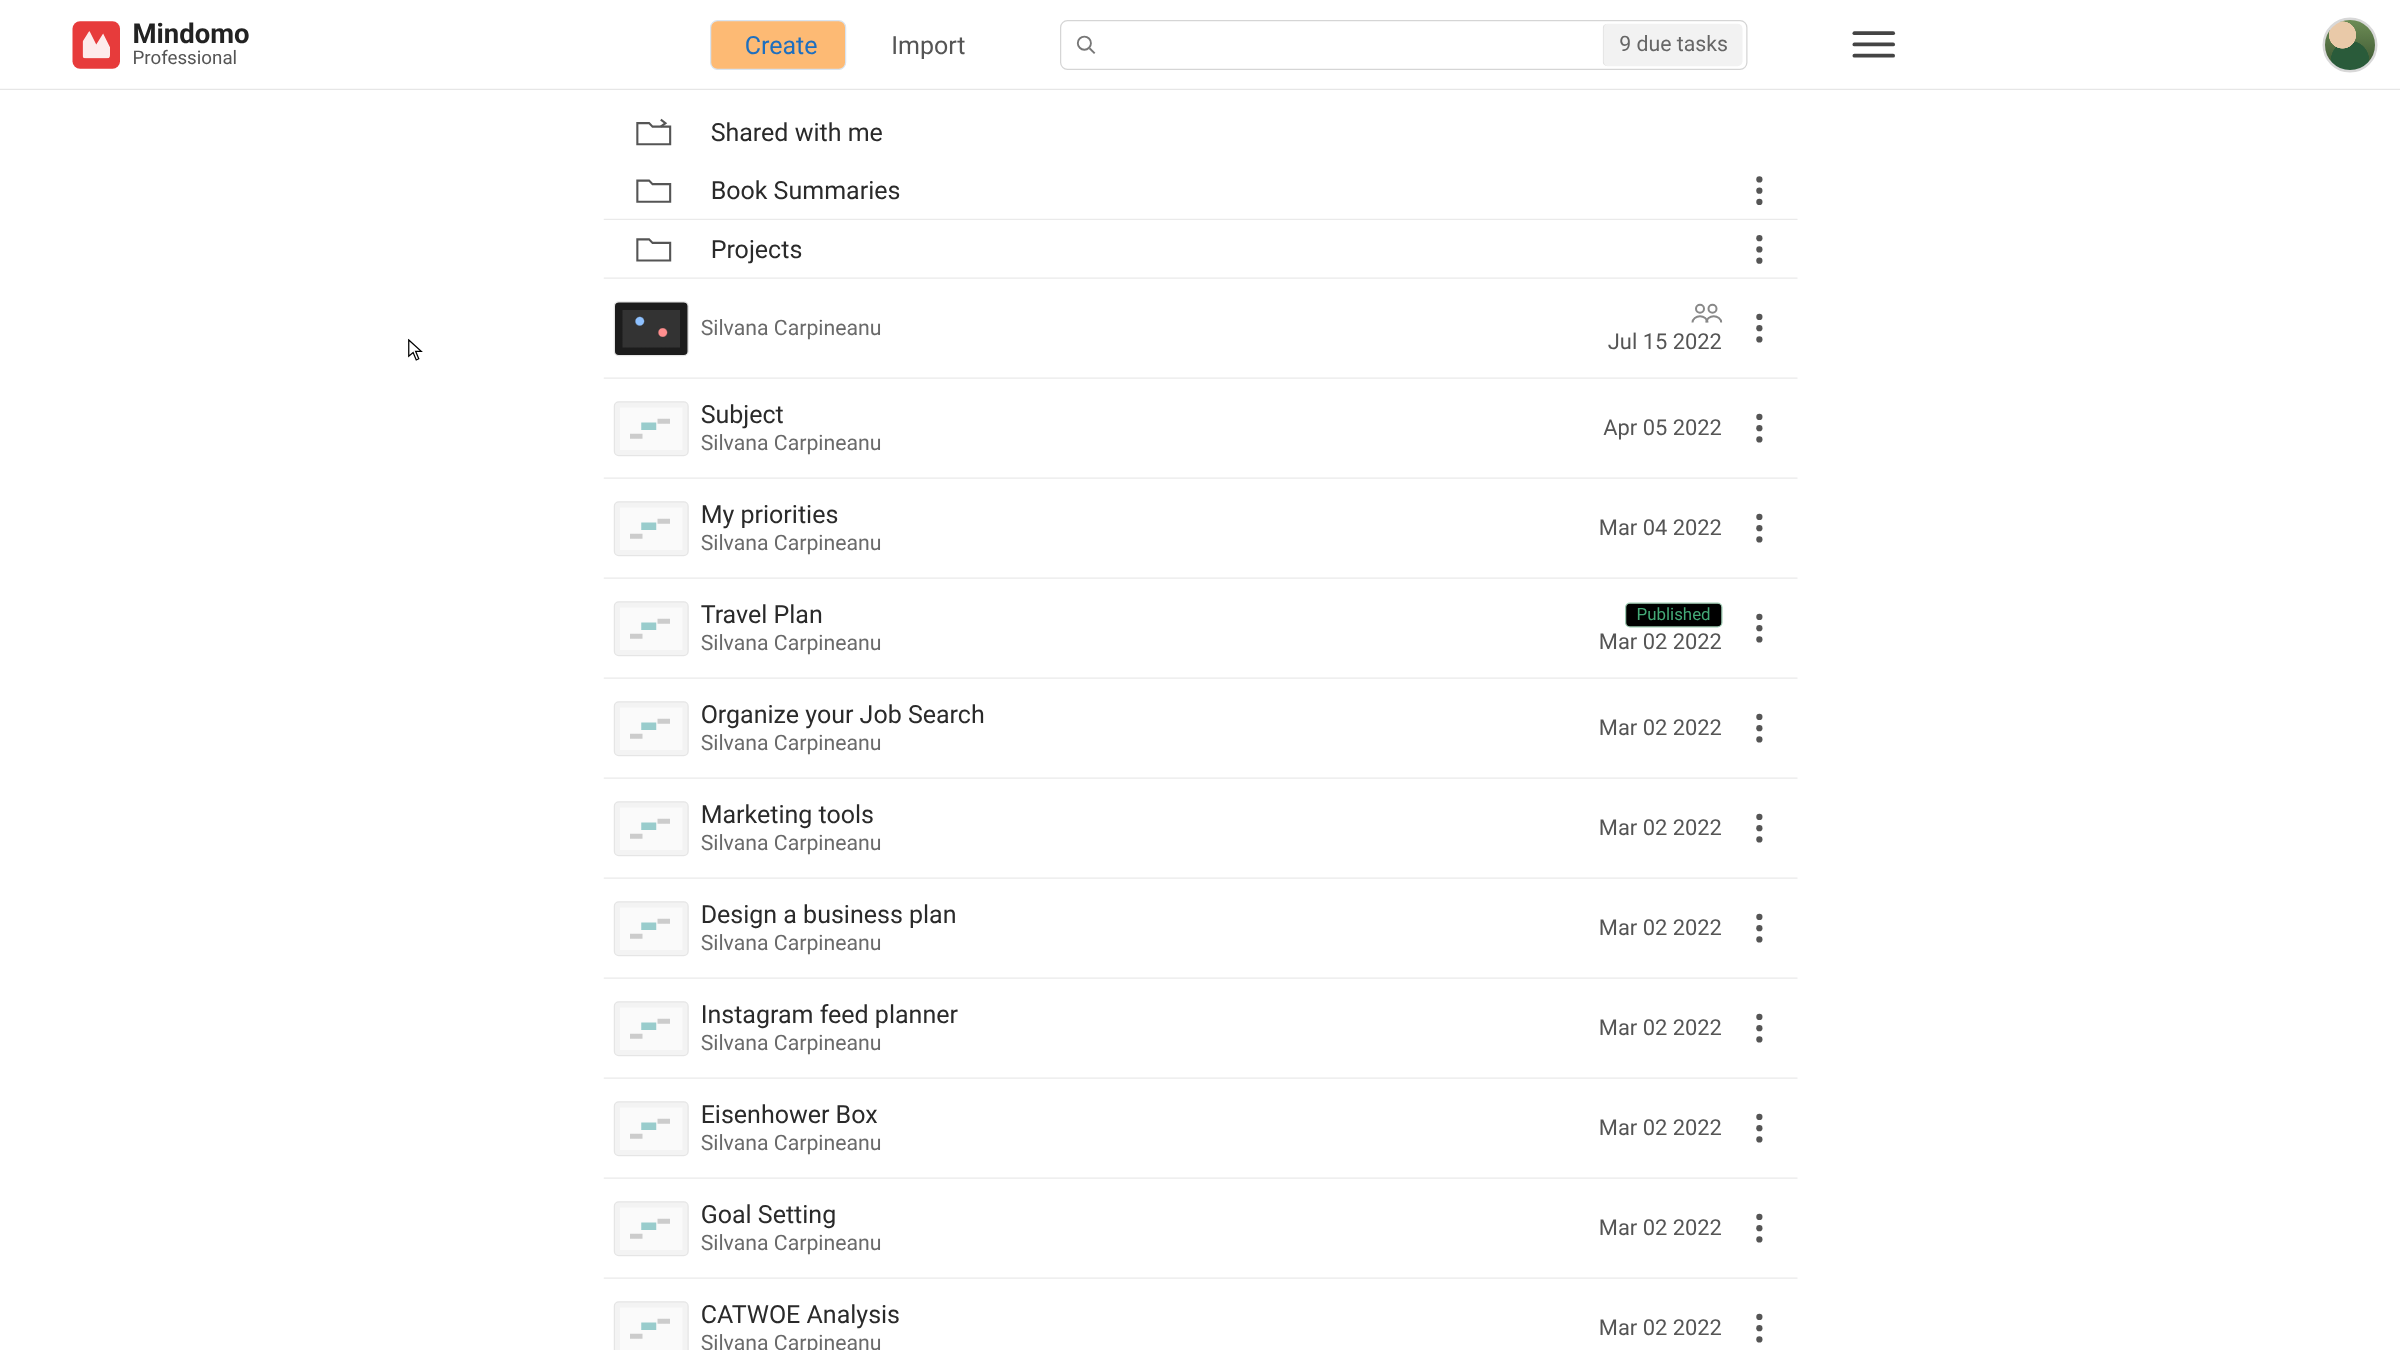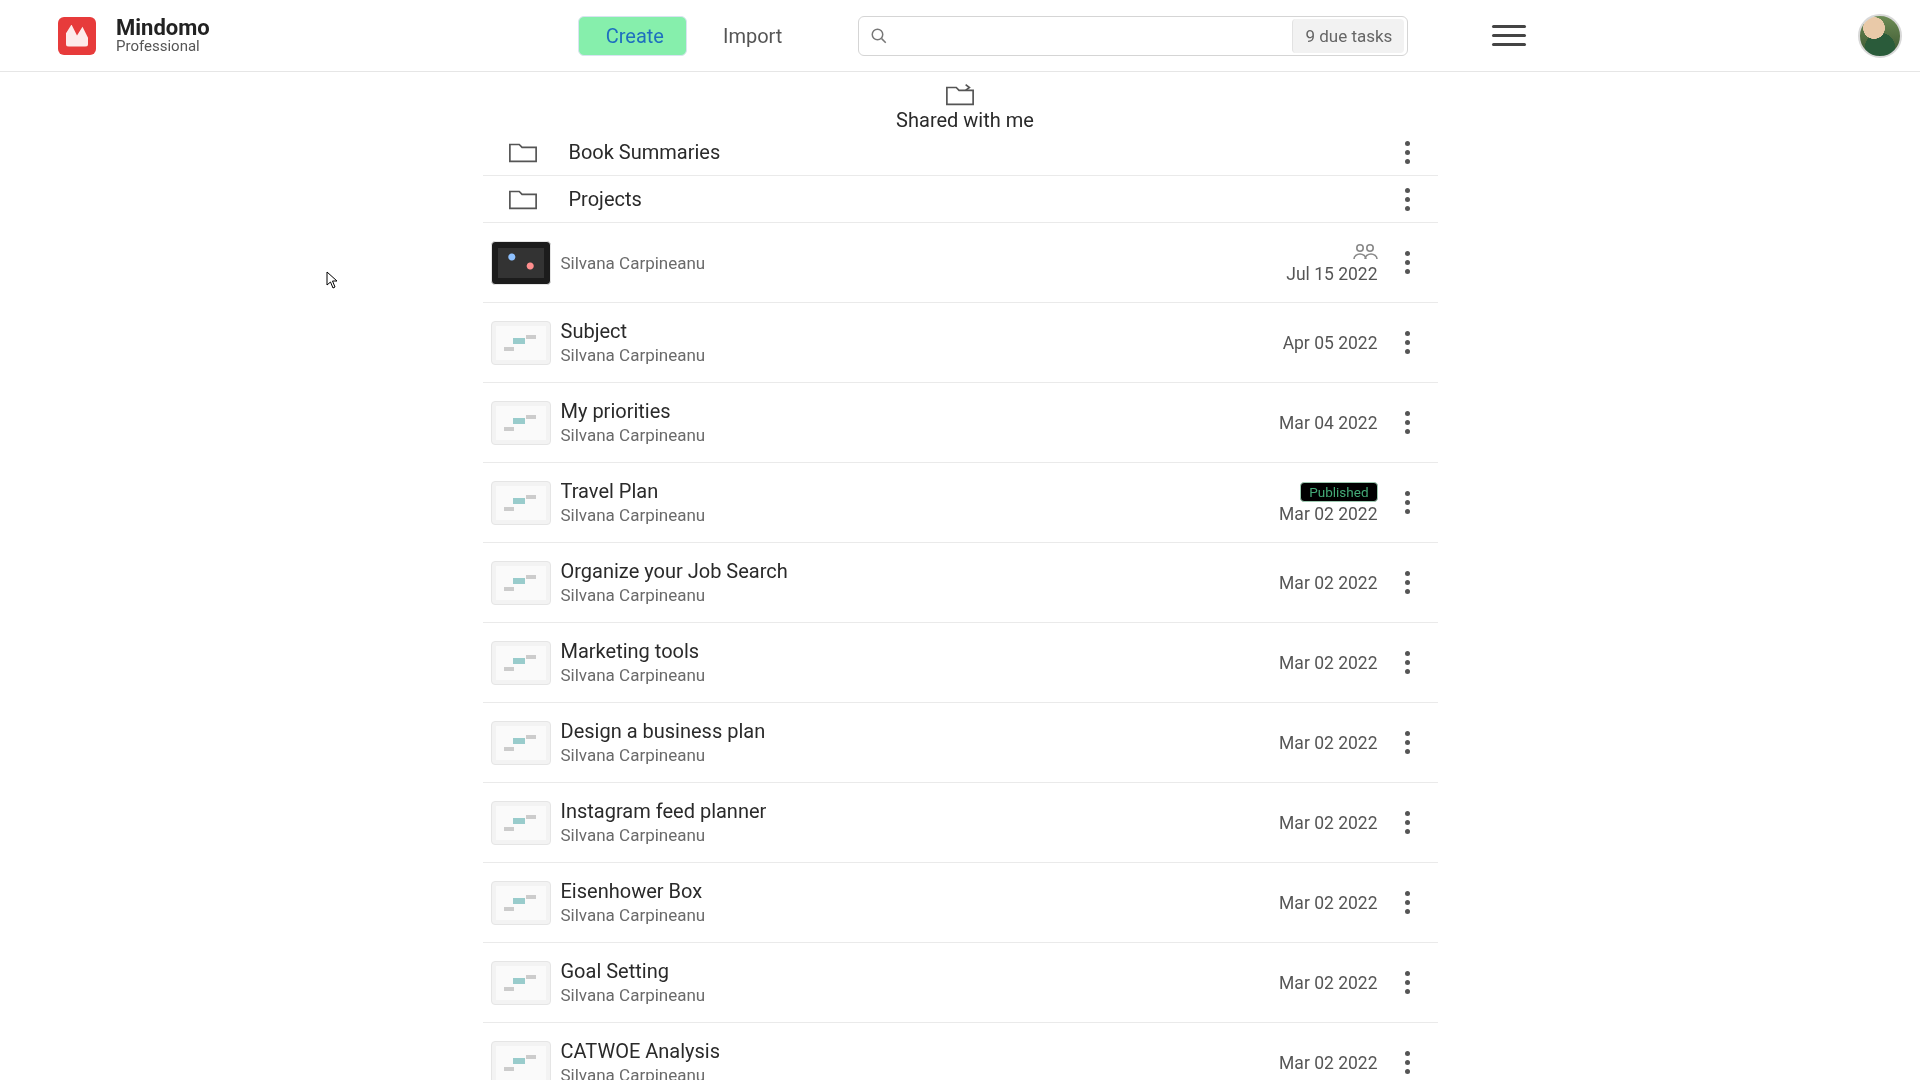--- a/index.html
+++ b/index.html
@@ -15,21 +15,21 @@
   
   .header {
     display: flex;
     align-items: center;
     height: 72px;
     border-bottom: 1px solid #e6e6e6;
     padding: 0 18px;
     gap: 14px;
     font-size: 20px;
   }
-  .logo-wrap { display: flex; gap: 20px; padding-left: 40px; }
+  .logo-wrap { display: flex; gap: 10px; padding-left: 40px; }
   .logo-mark {
     width: 38px; height: 38px; border-radius: 6px;
     background: #e73b3b;
     position: relative;
   }
   .logo-mark::before{
     content:""; position:absolute; inset:8px; background:#fff; border-radius:3px;
     clip-path: polygon(0 40%, 25% 0, 50% 50%, 75% 10%, 100% 60%, 100% 100%, 0 100%);
     opacity:0.9;
   }
@@ -37,21 +37,21 @@
   .logo-name { font-weight:700; font-size:22px; color:#222; }
   .logo-tier { font-size:15px; color:#555; }
 
   .spacer-left { width: 340px; flex: 0 0 auto; }
 
   .btn {
     display:inline-flex; align-items:center; justify-content:center;
     height:40px; padding:0 22px; border-radius:6px; font-size:20px;
     cursor:pointer; user-select:none;
   }
-  .btn-create { background:#86efac; border:1px solid #d9e4f0; color:#1e6fbf;padding-left:27px; }
+  .btn-create { background:#fdba74; border:1px solid #d9e4f0; color:#1e6fbf;padding-left:27px; }
   .btn-import { color:#555; }
 
   .search-wrap {
     margin-left: 40px;
     display:flex; align-items:center;
     border:1px solid #d5d5d5; border-radius:6px; height:40px;
     flex:0 0 550px;
     background:#fff;
     gap:47px;
   }
@@ -80,21 +80,21 @@
   
   .content { width: 100%; display:flex; justify-content:center; }
   .list { width: 955px; margin-top:10px; }
 
   .row {
     display:flex; align-items:center;
     height:47px;
     border-bottom:1px solid #eaeaea;
     padding:0 4px;
   }
-  .row.top { border-bottom:none; height:47px;flex-direction:column; }
+  .row.top { border-bottom:none; height:47px; }
   .row.folder { }
   .row.map { height:80px; }
 
   .icon-cell { width:72px; display:flex; justify-content:center; }
   .folder-svg { width:30px; height:26px; color:#555; }
 
   .thumb {
     width:60px; height:44px; border-radius:4px;
     background:#f3f3f3; border:1px solid #e5e5e5;
     margin-left:4px;

